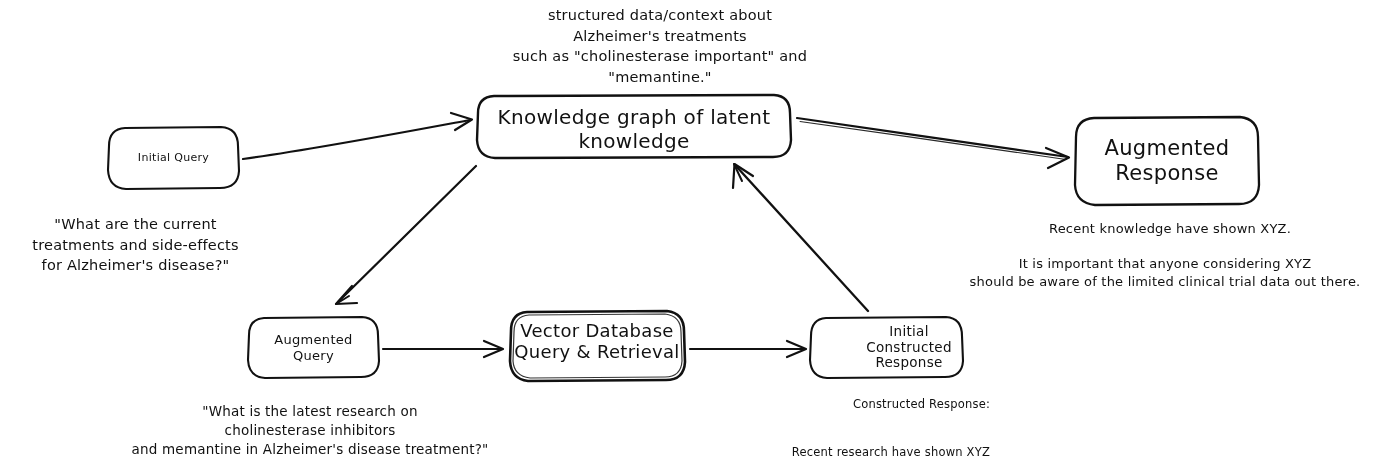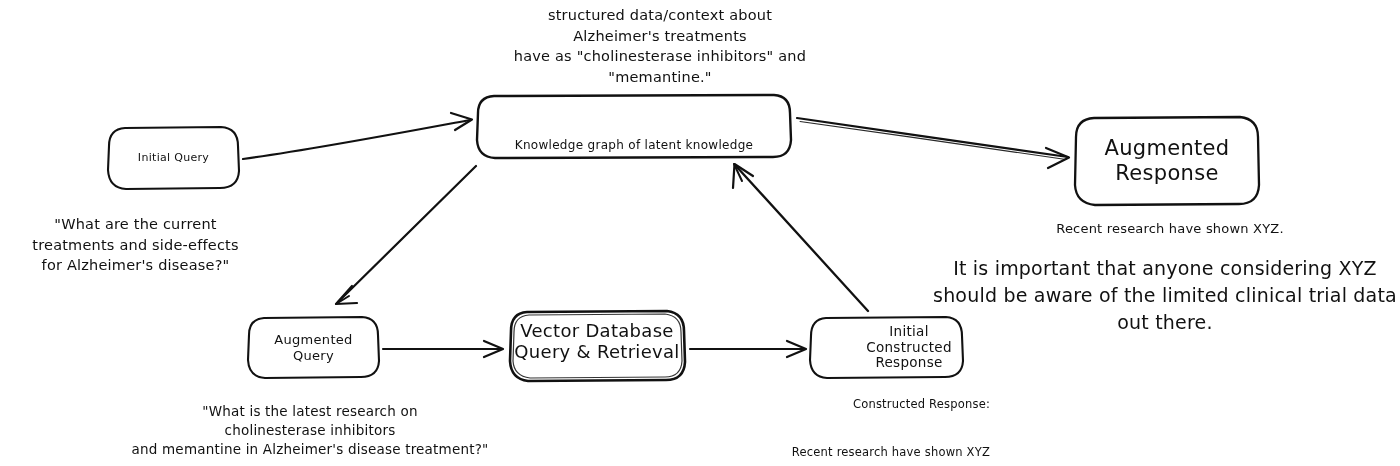--- a/index.html
+++ b/index.html
@@ -45,32 +45,32 @@
   .note {
     position: absolute;
     text-align: center;
     color: #111111;
     white-space: pre-line;
     line-height: 1.42;
     letter-spacing: 0.2px;
   }
   
   #node-initial-query      { left: 108px; top: 127px; width: 131px; height: 62px; font-size: 11px; }
-  #node-knowledge-graph    { left: 477px; top: 110px;  width: 314px; height: 70px; font-size: 12px; }
+  #node-knowledge-graph    { left: 477px; top: 95px;  width: 314px; height: 70px; font-size: 20px; }
   #node-augmented-response { left: 1075px; top: 117px; width: 184px; height: 88px; font-size: 21px; }
   #node-augmented-query    { left: 248px; top: 317px; width: 131px; height: 61px; font-size: 13px; }
   #node-vector-db          { left: 510px; top: 311px; width: 174px; height: 60px; font-size: 18px; }
   #node-initial-response   { left: 810px; top: 317px; width: 153px; height: 61px; font-size: 13.5px; padding-left: 45px; }
 
   #note-structured-data { left: 460px; top: 5px;   width: 400px; font-size: 14.5px; }
   #note-initial-question{ left: 18px;  top: 214px; width: 235px; font-size: 14.5px; }
   #note-augmented-question { left: 110px; top: 402px; width: 400px; font-size: 13.5px; }
   #note-constructed-response { left: 790px; top: 392px; width: 200px; font-size: 11.5px; text-align: right; line-height: 2.1; }
   #note-augmented-answer-1 { left: 1000px; top: 220px; width: 340px; font-size: 13px; }
-  #note-augmented-answer-2 { left: 930px; top: 255px; width: 470px; font-size: 19px; }
+  #note-augmented-answer-2 { left: 930px; top: 255px; width: 470px; font-size: 13px; }
 </style>
 </head>
 <body>
 
 <div id="canvas">
 
   <svg class="layer" viewBox="0 0 1400 466" xmlns="http://www.w3.org/2000/svg">
     <defs>
       
     </defs>
@@ -148,32 +148,32 @@
 Query</div>
 
   <div class="node" id="node-vector-db">Vector Database
 Query &amp; Retrieval</div>
 
   <div class="node" id="node-initial-response">Initial Constructed
 Response</div>
 
   <div class="note" id="note-structured-data">structured data/context about
 Alzheimer's treatments
-have as "cholinesterase inhibitors" and "memantine."</div>
+such as "cholinesterase important" and "memantine."</div>
 
   <div class="note" id="note-initial-question">"What are the current
 treatments and side-effects
 for Alzheimer's disease?"</div>
 
   <div class="note" id="note-augmented-question">"What is the latest research on
 cholinesterase inhibitors
 and memantine in Alzheimer's disease treatment?"</div>
 
   <div class="note" id="note-constructed-response">Constructed Response:
 
 Recent research have shown XYZ</div>
 
-  <div class="note" id="note-augmented-answer-1">Recent research have shown XYZ.</div>
+  <div class="note" id="note-augmented-answer-1">Recent knowledge have shown XYZ.</div>
 
   <div class="note" id="note-augmented-answer-2">It is important that anyone considering XYZ
 should be aware of the limited clinical trial data out there.</div>
 
 </div>
 
 </body></html>

